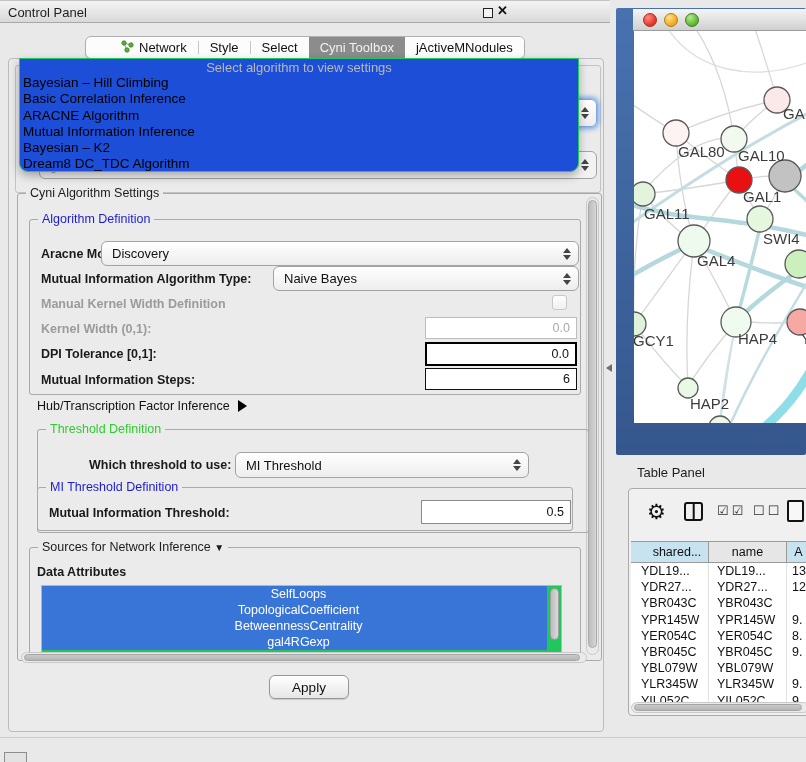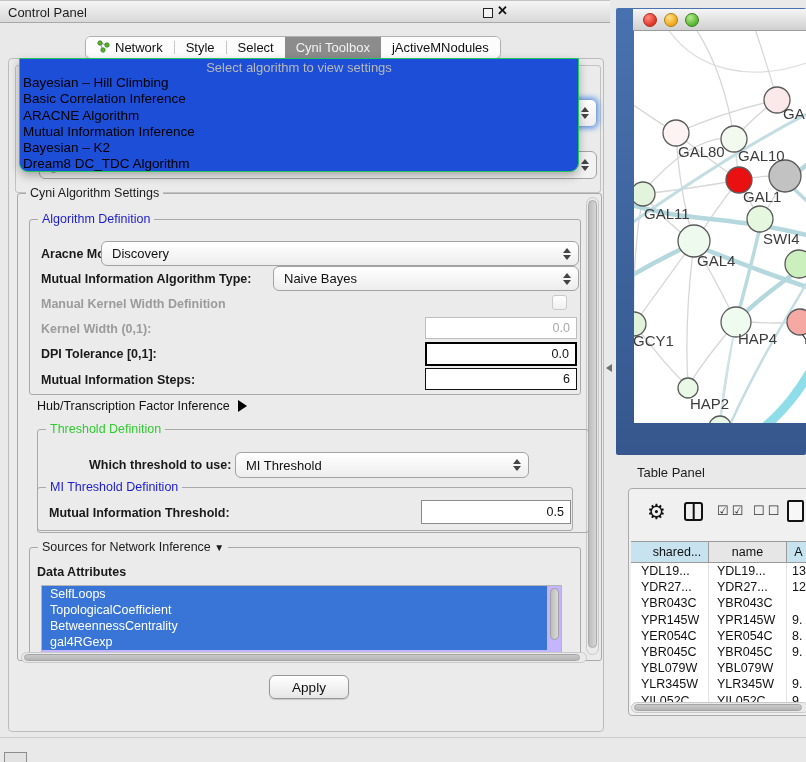--- a/index.html
+++ b/index.html
@@ -11,21 +11,21 @@
   .cp-titlebar { position:absolute; left:0; top:8; width:610px; height:23px;
     background:linear-gradient(180deg,#f4f4f4,#d9d9d9); border-top:1px solid #c4c4c4;
     border-bottom:1px solid #a8a8a8; }
   .cp-title { position:absolute; left:8px; top:4px; font-size:13px; color:#1d1d1d; }
   .cp-float { position:absolute; left:483px; top:7px; width:10px; height:10px; border:1.6px solid #222; background:#f4f4f4; }
   .cp-close { position:absolute; left:497px; top:2px; font-size:13px; font-weight:bold; color:#111; }
 
   .tabstrip { position:absolute; display:flex; align-items:stretch; height:23px;
     border:1px solid #b0b0b0; border-radius:6px; overflow:hidden; background:#fcfcfc;
     box-shadow:0 1px 1px rgba(0,0,0,.12); }
-  #top-tabs { left:85px; top:36px; }
+  #top-tabs { left:85px; top:36px;padding-left:24px; }
   .tab { display:flex; align-items:center; gap:5px; padding:0 11px; font-size:13px; color:#111; background:#fcfcfc; }
   .tab.sel { background:#8c8c8c; color:#f2f2f2; }
   .tabsep { width:1px; background:#c6c6c6; margin:4px 0; }
 
   .panel-body { position:absolute; left:8px; top:58px; width:596px; height:674px;
     background:#ebebeb; border:1px solid #bcbcbc; border-radius:4px; }
 
   
   .ghost-group { position:absolute; left:6px; top:6px; width:586px; height:128px;
     border:1px solid #c2c2c2; border-radius:3px; }
@@ -69,21 +69,21 @@
   .vscroll { position:absolute; width:13px; background:#eaeaea; border:1px solid #c9c9c9; border-radius:7px; }
   .vscroll .thumb { position:absolute; left:1px; width:9px; border-radius:5px;
     background:linear-gradient(90deg,#bcbcbc,#d6d6d6); border:1px solid #a9a9a9; }
   .hscroll { position:absolute; height:11px; background:#eaeaea; border:1px solid #c9c9c9; border-radius:6px; }
   .hscroll .thumb { position:absolute; top:1px; height:7px; border-radius:4px;
     background:linear-gradient(180deg,#c9c9c9,#b5b5b5); border:1px solid #a5a5a5; }
 
   .hub-row { position:absolute; left:28px; top:340px; font-size:12.5px; color:#111; display:flex; align-items:center; gap:8px; }
   .tri-right { width:0; height:0; border-top:6px solid transparent; border-bottom:6px solid transparent; border-left:9px solid #000; }
 
-  .listbox { position:absolute; background:#c4b5fd; border:1px solid #b5b5b5; overflow:hidden; }
+  .listbox { position:absolute; background:#22c55e; border:1px solid #b5b5b5; overflow:hidden;text-align:center; }
   .list-item { height:16px; line-height:16px; font-size:12.5px; color:#fff; background:#3875d6; padding-left:8px; width:calc(100% - 14px); }
   .list-vscroll { position:absolute; right:2px; top:2px; width:9px; height:52px; border-radius:5px;
     background:linear-gradient(90deg,#bdbdbd,#dadada); border:1px solid #a0a0a0; }
 
   .apply-btn { position:absolute; left:260px; top:616px; width:80px; height:24px;
     border:1px solid #979797; border-radius:6px; background:linear-gradient(180deg,#ffffff,#e6e6e6);
     font-size:13.5px; color:#111; display:flex; align-items:center; justify-content:center;
     box-shadow:0 1px 1px rgba(0,0,0,.15); }
 
   #bottom-tabs-wrap { position:absolute; left:0; top:649px; width:596px; display:flex; justify-content:center; }

